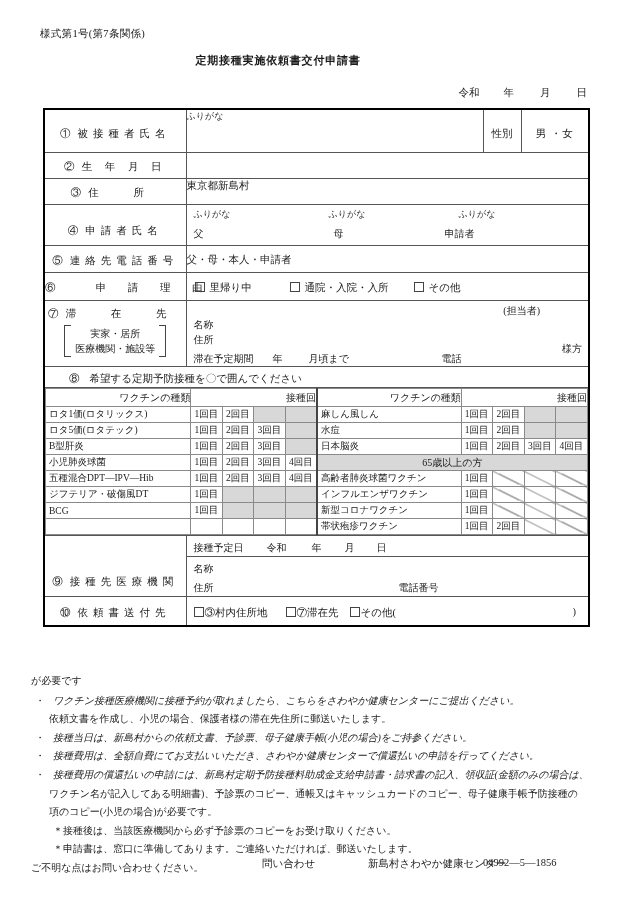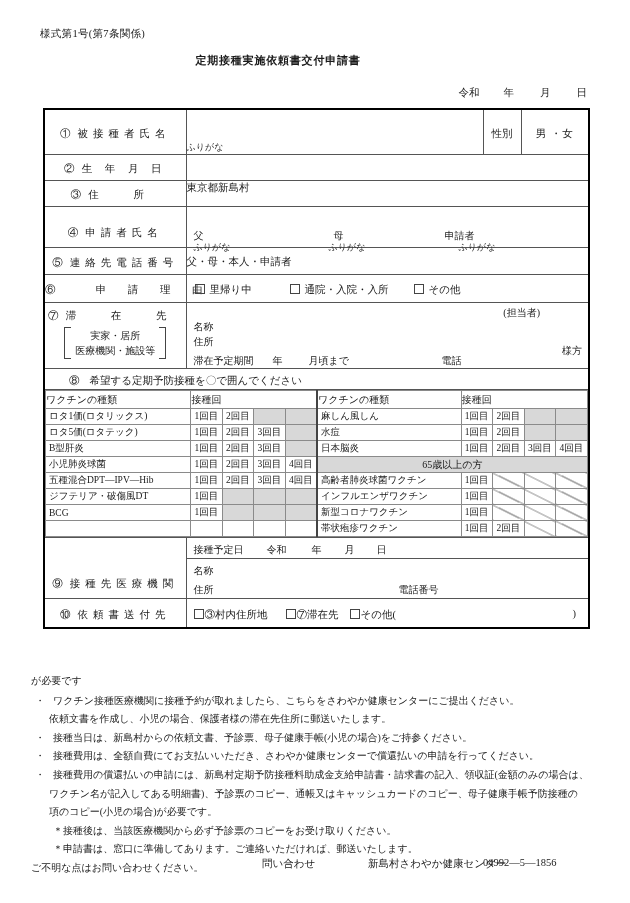--- a/index.html
+++ b/index.html
@@ -88,21 +88,20 @@
   
   .lbl .num { margin-right: 7px; }
   .lbl .sp  { letter-spacing: 5px; }
   .lbl .sp2 { letter-spacing: 9.5px; margin-left: 33px; }
   .lbl .sp3 { letter-spacing: 16px; }
 
   .cellpad { padding: 5px 7px 4px 7px; }
   .furi {
     font-size: 9px;
     color: #333;
-    margin-top: 31px;
   }
   .sub { font-size: 10px; }
 
   .gender-lbl { text-align:center; font-size:10.5px; padding-top:17px; }
   .gender-val { text-align:center; font-size:10.5px; padding-top:17px; letter-spacing:1px; }
 
   .chk { display:inline-block; width:8px; height:8px; border:1px solid #444; margin-right:5px; vertical-align:-1px; }
 
   
   table.vac {
@@ -115,21 +114,21 @@
     border: 1px solid #8a8a8a;
     height: 15px;
     padding: 0 0 0 3px;
     white-space: nowrap;
     overflow: hidden;
     vertical-align: middle;
     font-size: 9.5px;
     background: #fff;
   }
   table.vac td.hd {
-    text-align: left;
+    text-align: right;
     padding-left: 0;
     font-size: 10px;
     height: 17px;
   }
   table.vac td.dose { text-align: left; padding-left: 3px; }
   table.vac td.gray { background: #d8d8d8; }
   table.vac td.age  { background: #d8d8d8; text-align:center; padding-left:0; font-size:10px; }
   table.vac td.slash {
     background:
       linear-gradient(to top right,
@@ -161,21 +160,21 @@
     position: absolute;
     left: 31px;
     top: 672px;
     width: 575px;
     font-size: 10px;
     line-height: 18.6px;
   }
   .notes .head { margin-bottom: 1px; }
   .notes .item { display: flex; }
   .notes .bullet { width: 18px; flex: 0 0 18px; text-align: left; padding-left: 4px; }
-  .notes .body { flex: 1; }
+  .notes .body { flex: 1; font-style: italic; }
   .notes .cont { padding-left: 18px; }
   .notes .star { padding-left: 22px; }
   .notes .plain { padding-left: 0; }
 
   .contact {
     position: absolute;
     left: 0;
     top: 857px;
     width: 630px;
     font-size: 10.5px;

